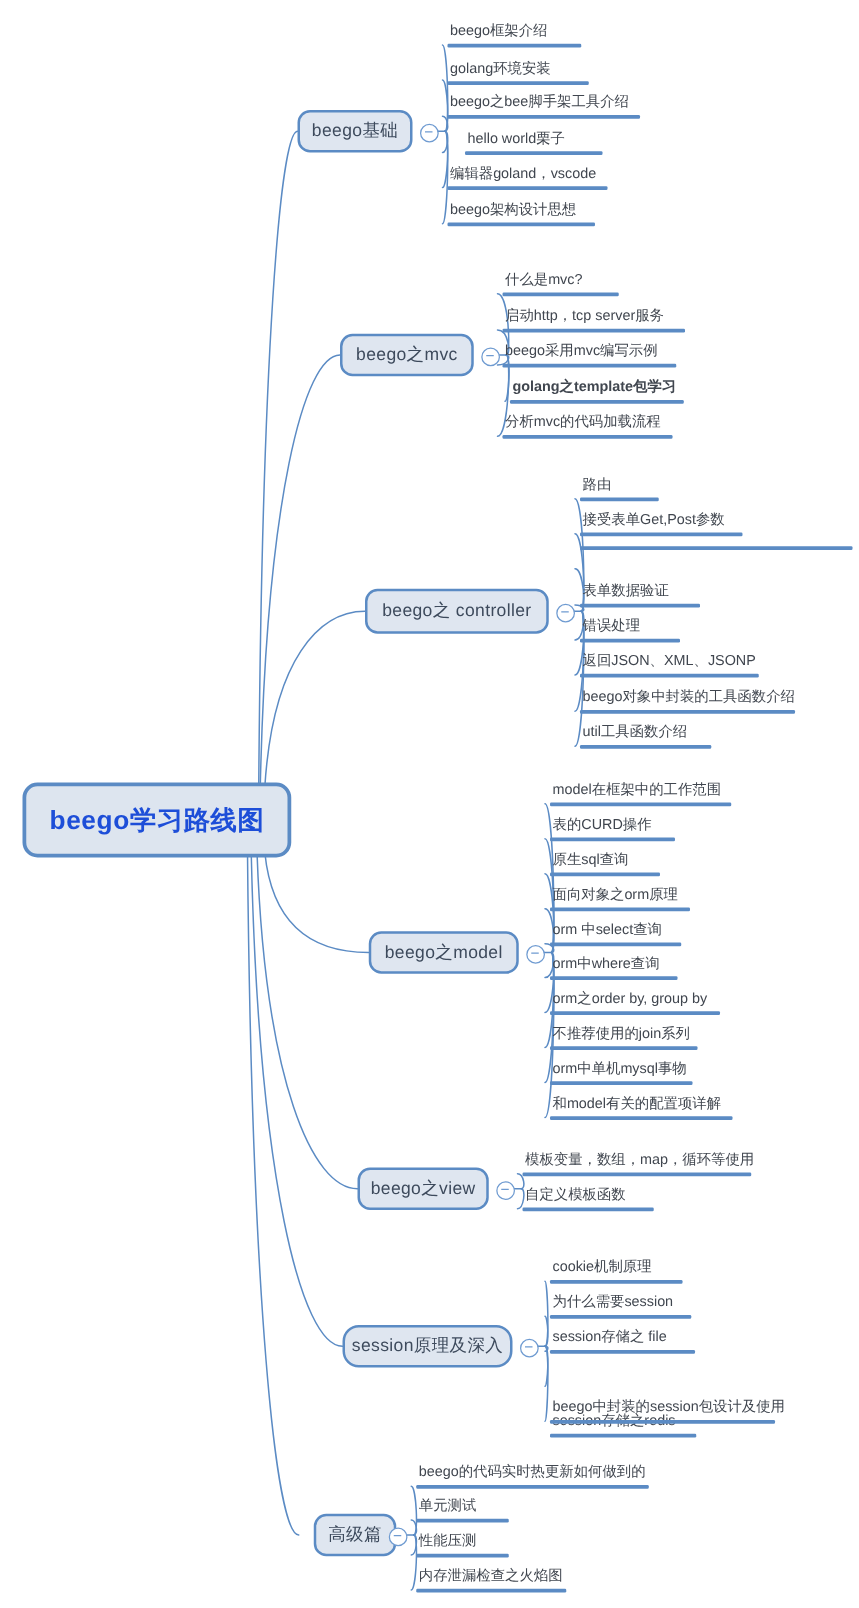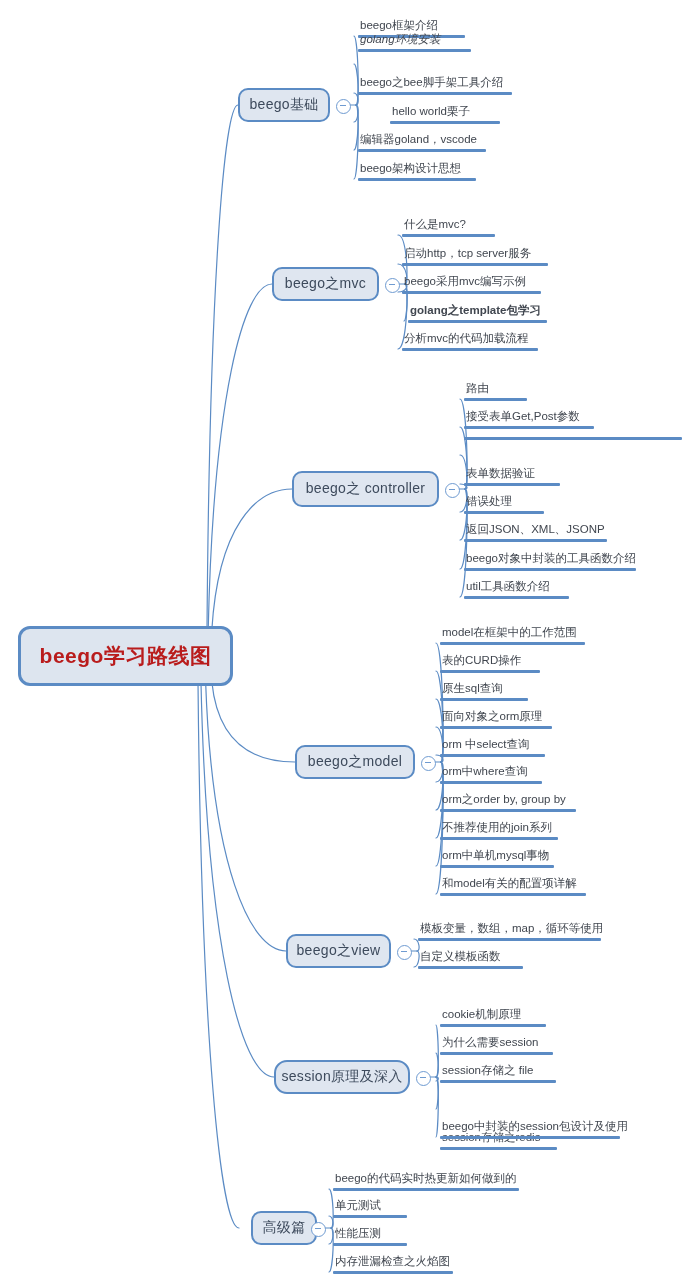--- a/index.html
+++ b/index.html
@@ -35,21 +35,21 @@
     white-space: nowrap;
     z-index: 4;
   }
   .root-node {
     background: #dde5ef;
     border: 3px solid #5b8bc4;
     border-radius: 12px;
     font-size: 21px;
     font-weight: bold;
     letter-spacing: 0.5px;
-    color: #b91c1c;
+    color: #1d4ed8;
     justify-content: center;
   }
   .branch-node {
     font-size: 14px;
     letter-spacing: 0.3px;
     padding: 0 20px;
   }
   .collapse {
     position: absolute;
     width: 13px;
@@ -156,29 +156,29 @@
         <span>beego学习路线图</span>
       </div>
       <div class="node branch-node" style="left: 238px; top: 88px; width: 92px; height: 34px;">
         <span>beego基础</span>
       </div>
       <div class="collapse" style="left: 336px; top: 98.5px;"></div>
       <div class="leaf" style="left: 358px; top: 18px; width: 107px;">
         <span class="leaf-label">beego框架介绍</span>
         <span class="leaf-rule"></span>
       </div>
-      <div class="leaf" style="left: 358px; top: 32px; width: 113px; font-style: italic;">
+      <div class="leaf" style="left: 358px; top: 48px; width: 113px;">
         <span class="leaf-label">golang环境安装</span>
         <span class="leaf-rule"></span>
       </div>
       <div class="leaf" style="left: 358px; top: 75px; width: 154px;">
         <span class="leaf-label">beego之bee脚手架工具介绍</span>
         <span class="leaf-rule"></span>
       </div>
-      <div class="leaf" style="left: 358px; top: 104px; width: 110px; margin-left: 32px;">
+      <div class="leaf" style="left: 340px; top: 104px; width: 110px; margin-left: 32px;">
         <span class="leaf-label">hello world栗子</span>
         <span class="leaf-rule"></span>
       </div>
       <div class="leaf" style="left: 358px; top: 132px; width: 128px;">
         <span class="leaf-label">编辑器goland，vscode</span>
         <span class="leaf-rule"></span>
       </div>
       <div class="leaf" style="left: 358px; top: 161px; width: 118px;">
         <span class="leaf-label">beego架构设计思想</span>
         <span class="leaf-rule"></span>

